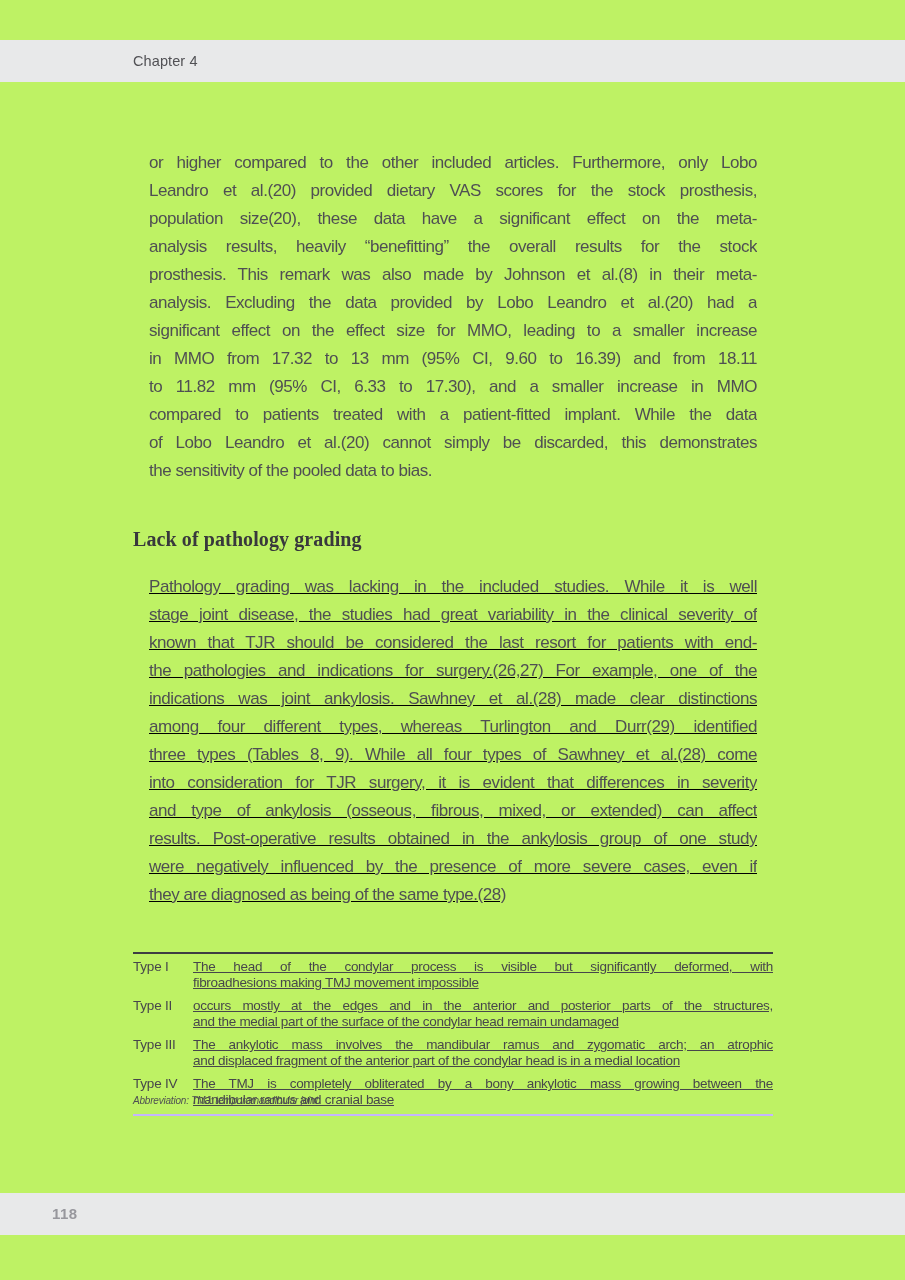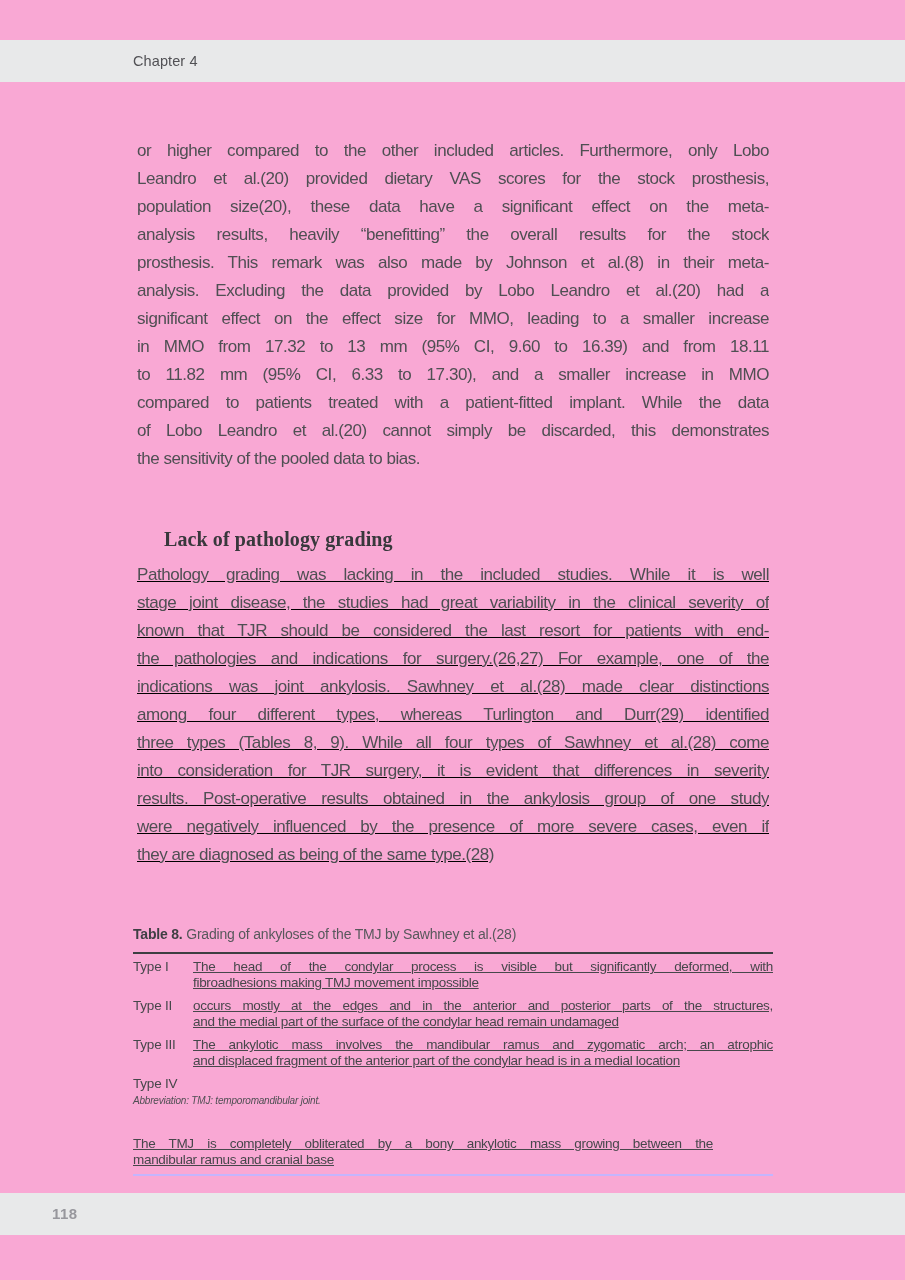--- a/index.html
+++ b/index.html
@@ -1,63 +1,63 @@
 <!DOCTYPE html>
 <html><head>
 <meta charset="utf-8">
 <style>
   html,body{margin:0;padding:0;background:#ffffff;}
   .page{
     position:relative;
     width:905px;height:1280px;
-    background:#f9a8d4;
+    background:#bef264;
     font-family:"Liberation Sans",sans-serif;
     overflow:hidden;
   }
   .bar{
     position:absolute;left:0;width:905px;height:42px;
     background:#e8e9ea;
   }
   .header-bar{top:40px;}
   .footer-bar{top:1193px;}
   .header-label{
     position:absolute;left:133px;top:0;
     line-height:42px;font-size:14.5px;color:#515155;letter-spacing:.1px;
   }
   .footer-num{
     position:absolute;left:52px;top:0;
     line-height:42px;font-size:15px;font-weight:bold;color:#97979d;letter-spacing:.5px;
   }
   .col{position:absolute;left:133px;width:640px;}
-  .para{margin:4px;color:#4f4f53;}
+  .para{margin:16px;color:#4f4f53;}
   .jline{
     display:block;height:28px;line-height:28px;overflow:hidden;
     font-size:17px;letter-spacing:-0.45px;
     text-align:justify;text-align-last:justify;text-justify:inter-word;
     white-space:normal;
   }
   .jline.last{text-align-last:left;}
   .heading{
     position:absolute;left:133px;top:524px;width:640px;
     font-family:"Liberation Serif",serif;font-weight:bold;
-    font-size:20px;line-height:30px;color:#38383c;letter-spacing:.1px;margin-left:31px;
+    font-size:20px;line-height:30px;color:#38383c;letter-spacing:.1px;
   }
   .caption{
     position:absolute;left:133px;top:925px;width:640px;
     font-size:14px;line-height:18px;color:#58585c;letter-spacing:-0.2px;
   }
   .caption b{color:#3f3f43;}
   .dtable{
     position:absolute;left:133px;top:952px;width:640px;
     border-top:2px solid #3e3e42;border-bottom:2px solid #c4b5fd;
     padding:5px 0 6px 0;
     color:#47474b;
   }
   .trow{display:flex;margin-bottom:7px;}
-  .trow:last-child{margin-bottom:0;flex-direction:column;}
+  .trow:last-child{margin-bottom:0;}
   .tlabel{
     width:60px;flex:0 0 60px;
     font-size:13.5px;line-height:16px;letter-spacing:-0.2px;
   }
   .tdesc{flex:1 1 auto;width:580px;}
   .tline{
     display:block;height:16px;line-height:16px;overflow:hidden;
     font-size:13.5px;letter-spacing:-0.3px;
     text-align:justify;text-align-last:justify;text-justify:inter-word;text-decoration:underline;
   }
@@ -98,29 +98,27 @@
   <div class="col" style="top:557px;text-decoration:underline;">
     <p class="para">
       <span class="jline">Pathology grading was lacking in the included studies. While it is well</span>
       <span class="jline">stage joint disease, the studies had great variability in the clinical severity of</span>
       <span class="jline">known that TJR should be considered the last resort for patients with end-</span>
       <span class="jline">the pathologies and indications for surgery.(26,27) For example, one of the</span>
       <span class="jline">indications was joint ankylosis. Sawhney et al.(28) made clear distinctions</span>
       <span class="jline">among four different types, whereas Turlington and Durr(29) identified</span>
       <span class="jline">three types (Tables 8, 9). While all four types of Sawhney et al.(28) come</span>
       <span class="jline">into consideration for TJR surgery, it is evident that differences in severity</span>
+      <span class="jline">and type of ankylosis (osseous, fibrous, mixed, or extended) can affect</span>
       <span class="jline">results. Post-operative results obtained in the ankylosis group of one study</span>
       <span class="jline">were negatively influenced by the presence of more severe cases, even if</span>
       <span class="jline last">they are diagnosed as being of the same type.(28)</span>
     </p>
   </div>
 
-  <div class="caption">
-    <b>Table 8.</b><span> Grading of ankyloses of the TMJ by Sawhney et al.(28)</span>
-  </div>
 
   <div class="dtable">
     <div class="trow">
       <div class="tlabel">Type I</div>
       <div class="tdesc">
         <span class="tline">The head of the condylar process is visible but significantly deformed, with</span>
         <span class="tline last">fibroadhesions making TMJ movement impossible</span>
       </div>
     </div>
     <div class="trow">

